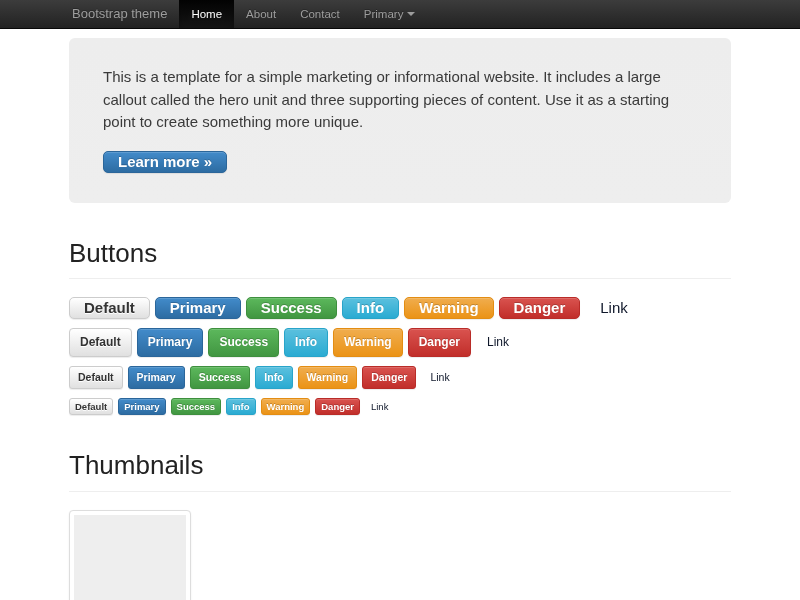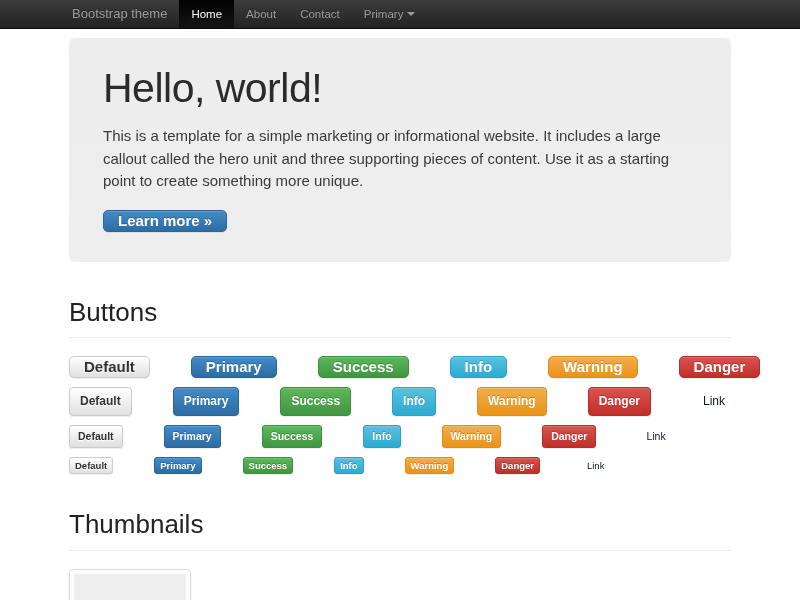--- a/index.html
+++ b/index.html
@@ -129,21 +129,20 @@
     line-height: 1.1;
     color: #222222;
   }
 
   
   .btn-row {
     margin-bottom: 9px;
     display: flex;
     align-items: center;
     flex-wrap: nowrap;
-    gap: 36px;
   }
   .btn {
     display: inline-block;
     margin-right: 5px;
     font-family: "Liberation Sans", sans-serif;
     font-weight: bold;
     text-align: center;
     vertical-align: middle;
     border: 1px solid transparent;
     white-space: nowrap;
@@ -250,21 +249,20 @@
             <span class="caret"></span>
           </a>
       </li>
     </ul>
   </div>
 </nav>
 
 <div class="container">
 
   <div class="jumbotron">
-    <h1>Hello, world!</h1>
     <p>This is a template for a simple marketing or informational website. It includes a large callout called the hero unit and three supporting pieces of content. Use it as a starting point to create something more unique.</p>
     <a class="btn btn-primary btn-lg" href="#">Learn more »</a>
   </div>
 
   <div class="page-header">
     <h2>Buttons</h2>
   </div>
 
   <div class="btn-row">
     <button class="btn btn-default btn-lg">Default</button>

